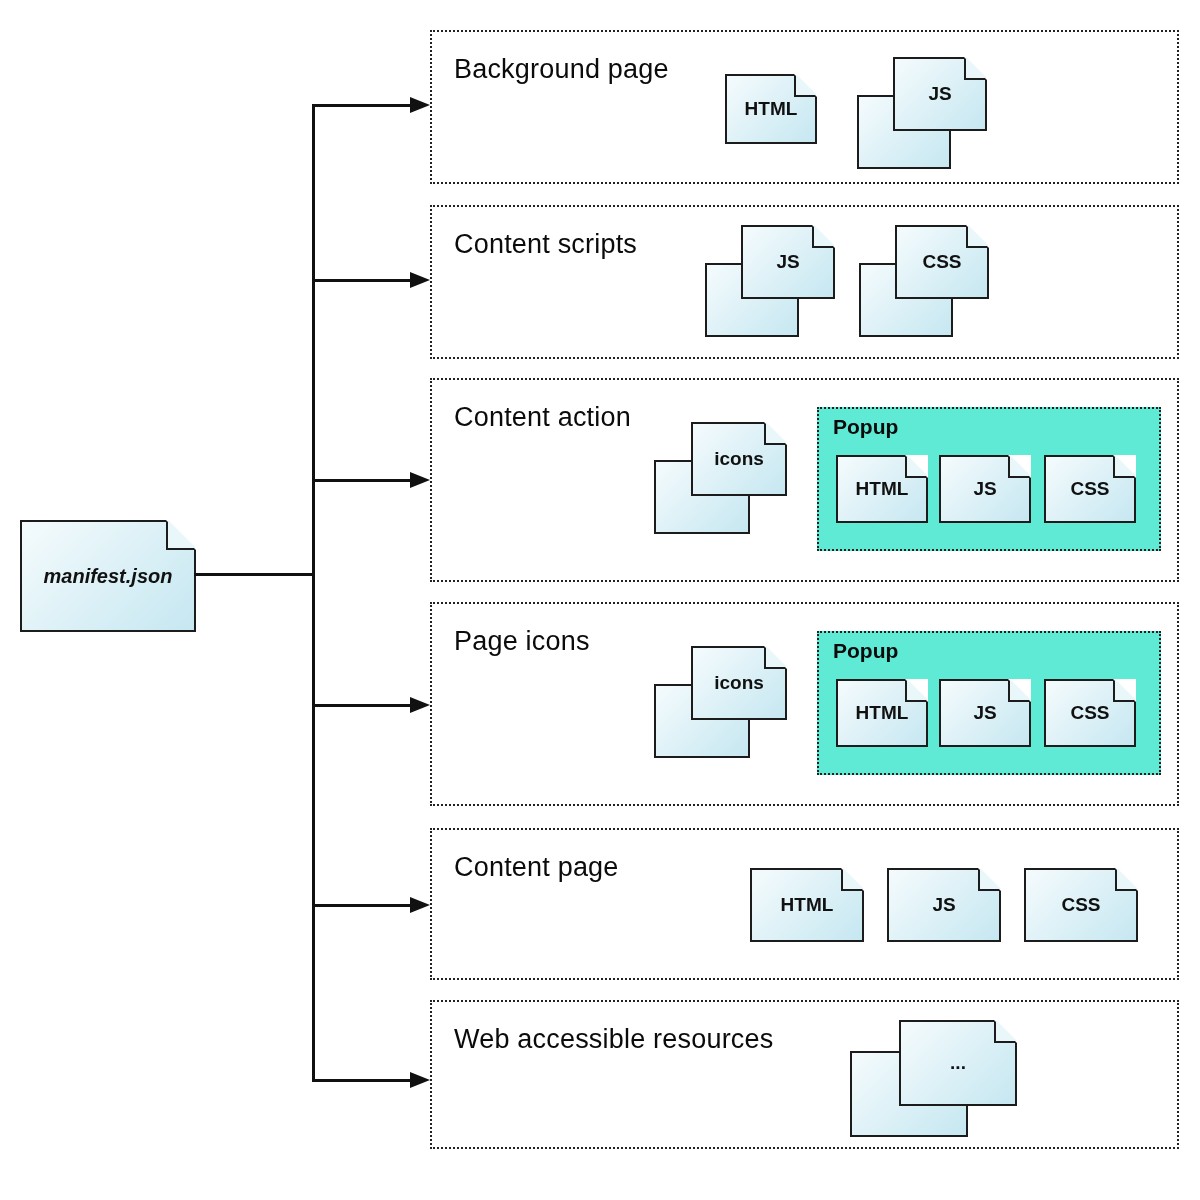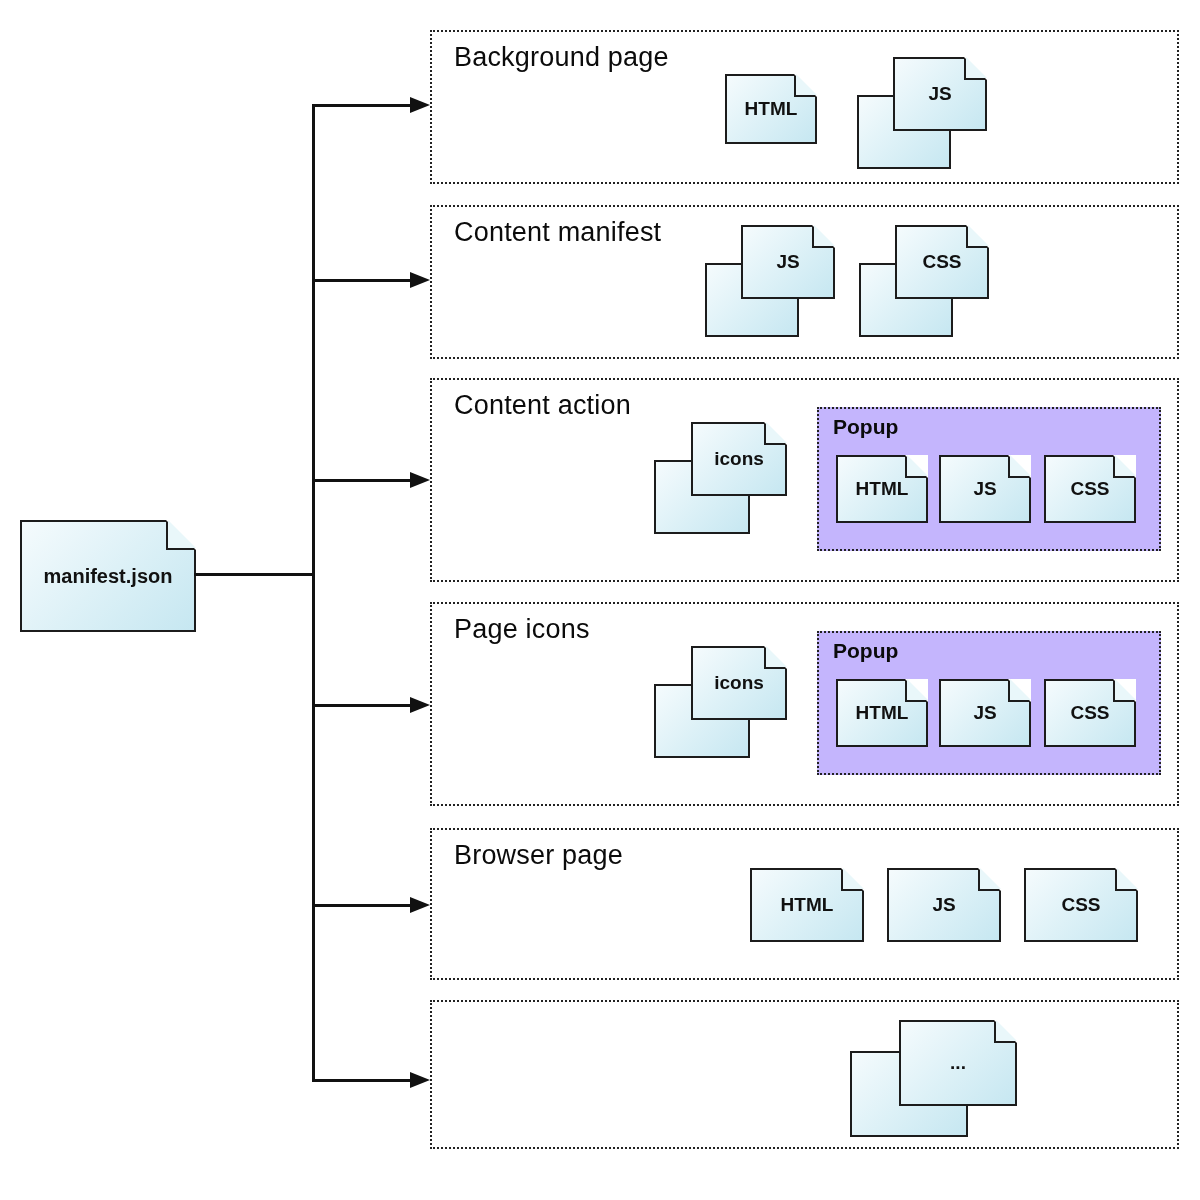--- a/index.html
+++ b/index.html
@@ -2,41 +2,41 @@
 <html><head>
 <meta charset="utf-8">
 <style>
   html,body{margin:0;padding:0;background:#fff;}
   .canvas{
     position:relative;width:1200px;height:1200px;background:#ffffff;
     font-family:"Liberation Sans",sans-serif;color:#111;overflow:hidden;
   }
   
   .box{position:absolute;left:430px;width:745px;border:2px dotted #222;background:#fff;}
-  .box .title{position:absolute;left:22px;top:10px;margin:0;font-size:27px;font-weight:400;letter-spacing:.2px;color:#0b0b0b;}
+  .box .title{position:absolute;left:22px;top:22px;margin:0;font-size:27px;font-weight:400;letter-spacing:.2px;color:#0b0b0b;}
   
-  .popup{position:absolute;border:2px dotted #222;background:#c4b5fd;text-decoration:underline;}
+  .popup{position:absolute;border:2px dotted #222;background:#5eead4;text-decoration:underline;}
   .popup .ptitle{position:absolute;left:14px;top:6px;margin:0;font-size:21px;font-weight:700;color:#0b0b0b;}
   
   .file{
     position:absolute;border:2px solid #1c1c1c;
     background:linear-gradient(135deg,#f5fbfd 0%,#ddf1f7 50%,#c6e7f1 100%);
     display:flex;align-items:center;justify-content:center;box-sizing:content-box;
   }
   .file::before{content:"";position:absolute;top:-2px;right:-2px;
     border-style:solid;border-width:0 23px 23px 0;
     border-color:#fff #fff #1c1c1c #1c1c1c;}
   .file::after{content:"";position:absolute;top:-2px;right:-2px;
     border-style:solid;border-width:0 21px 21px 0;
     border-color:transparent transparent #e9f7fa #e9f7fa;}
   .file.plain::before,.file.plain::after{display:none;}
   .file .flabel{font-weight:700;font-size:19px;color:#111;}
   .manifest::before{border-width:0 30px 30px 0;}
   .manifest::after{border-width:0 28px 28px 0;}
-  .manifest .flabel{font-size:20px;}
+  .manifest .flabel{font-size:20px;font-style:italic;}
   
   .stack{position:absolute;}
   
   .line{position:absolute;background:#111;}
   .arrow{position:absolute;width:0;height:0;
     border-top:8px solid transparent;border-bottom:8px solid transparent;
     border-left:20px solid #111;}
 </style>
 </head>
 <body>
@@ -75,21 +75,21 @@
     </div>
     <div class="stack" style="left:425px;top:25px;width:130px;height:112px">
       <div class="file plain" style="left:0;bottom:0;width:90px;height:70px"></div>
       <div class="file" style="right:0;top:0;width:90px;height:70px">
         <span class="flabel">JS</span>
       </div>
     </div>
   </section>
 
   <section class="box" style="top:205px;height:150px">
-    <h2 class="title">Content manifest</h2>
+    <h2 class="title">Content scripts</h2>
     <div class="stack" style="left:273px;top:18px;width:130px;height:112px">
       <div class="file plain" style="left:0;bottom:0;width:90px;height:70px"></div>
       <div class="file" style="right:0;top:0;width:90px;height:70px">
         <span class="flabel">JS</span>
       </div>
     </div>
     <div class="stack" style="left:427px;top:18px;width:130px;height:112px">
       <div class="file plain" style="left:0;bottom:0;width:90px;height:70px"></div>
       <div class="file" style="right:0;top:0;width:90px;height:70px">
         <span class="flabel">CSS</span>
@@ -135,33 +135,34 @@
       <div class="file" style="left:120px;top:46px;width:88px;height:64px">
         <span class="flabel">JS</span>
       </div>
       <div class="file" style="left:225px;top:46px;width:88px;height:64px">
         <span class="flabel">CSS</span>
       </div>
     </div>
   </section>
 
   <section class="box" style="top:828px;height:148px">
-    <h2 class="title">Browser page</h2>
+    <h2 class="title">Content page</h2>
     <div class="file" style="left:318px;top:38px;width:110px;height:70px">
       <span class="flabel">HTML</span>
     </div>
     <div class="file" style="left:455px;top:38px;width:110px;height:70px">
       <span class="flabel">JS</span>
     </div>
     <div class="file" style="left:592px;top:38px;width:110px;height:70px">
       <span class="flabel">CSS</span>
     </div>
   </section>
 
   <section class="box" style="top:1000px;height:145px">
+    <h2 class="title">Web accessible resources</h2>
     <div class="stack" style="left:418px;top:18px;width:167px;height:117px">
       <div class="file plain" style="left:0;bottom:0;width:114px;height:82px"></div>
       <div class="file" style="right:0;top:0;width:114px;height:82px">
         <span class="flabel">...</span>
       </div>
     </div>
   </section>
 
 </div>
 

